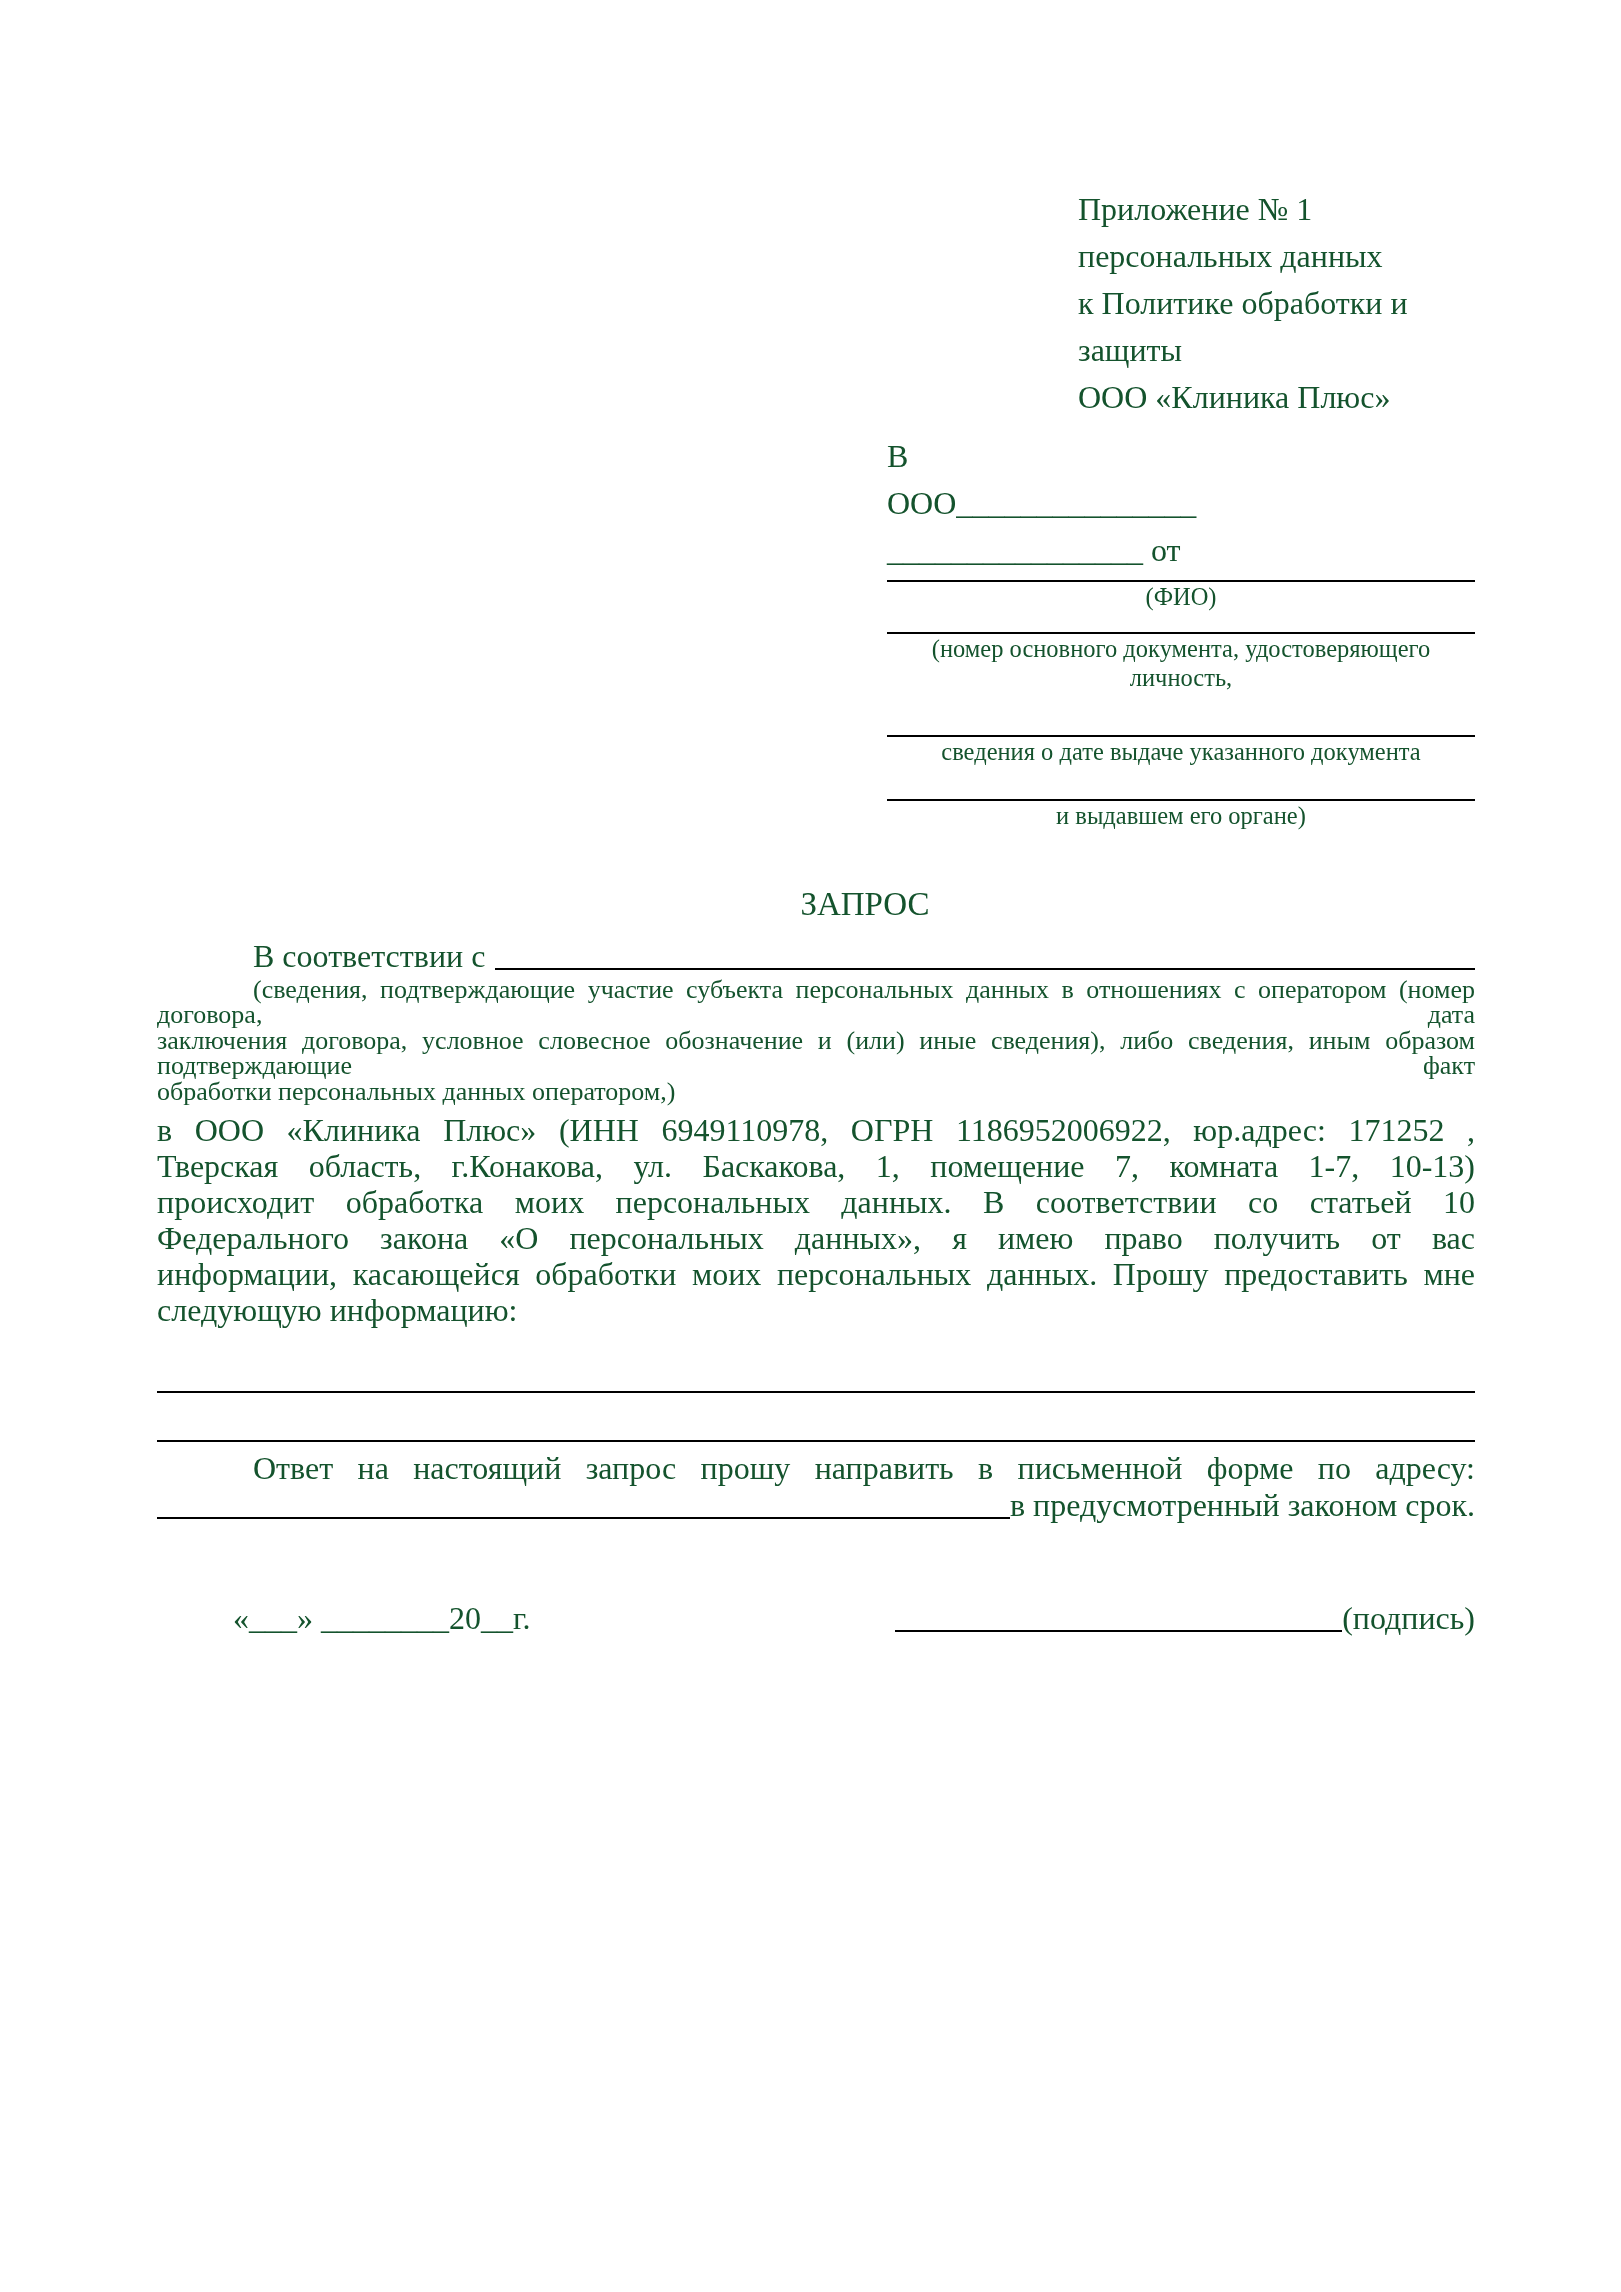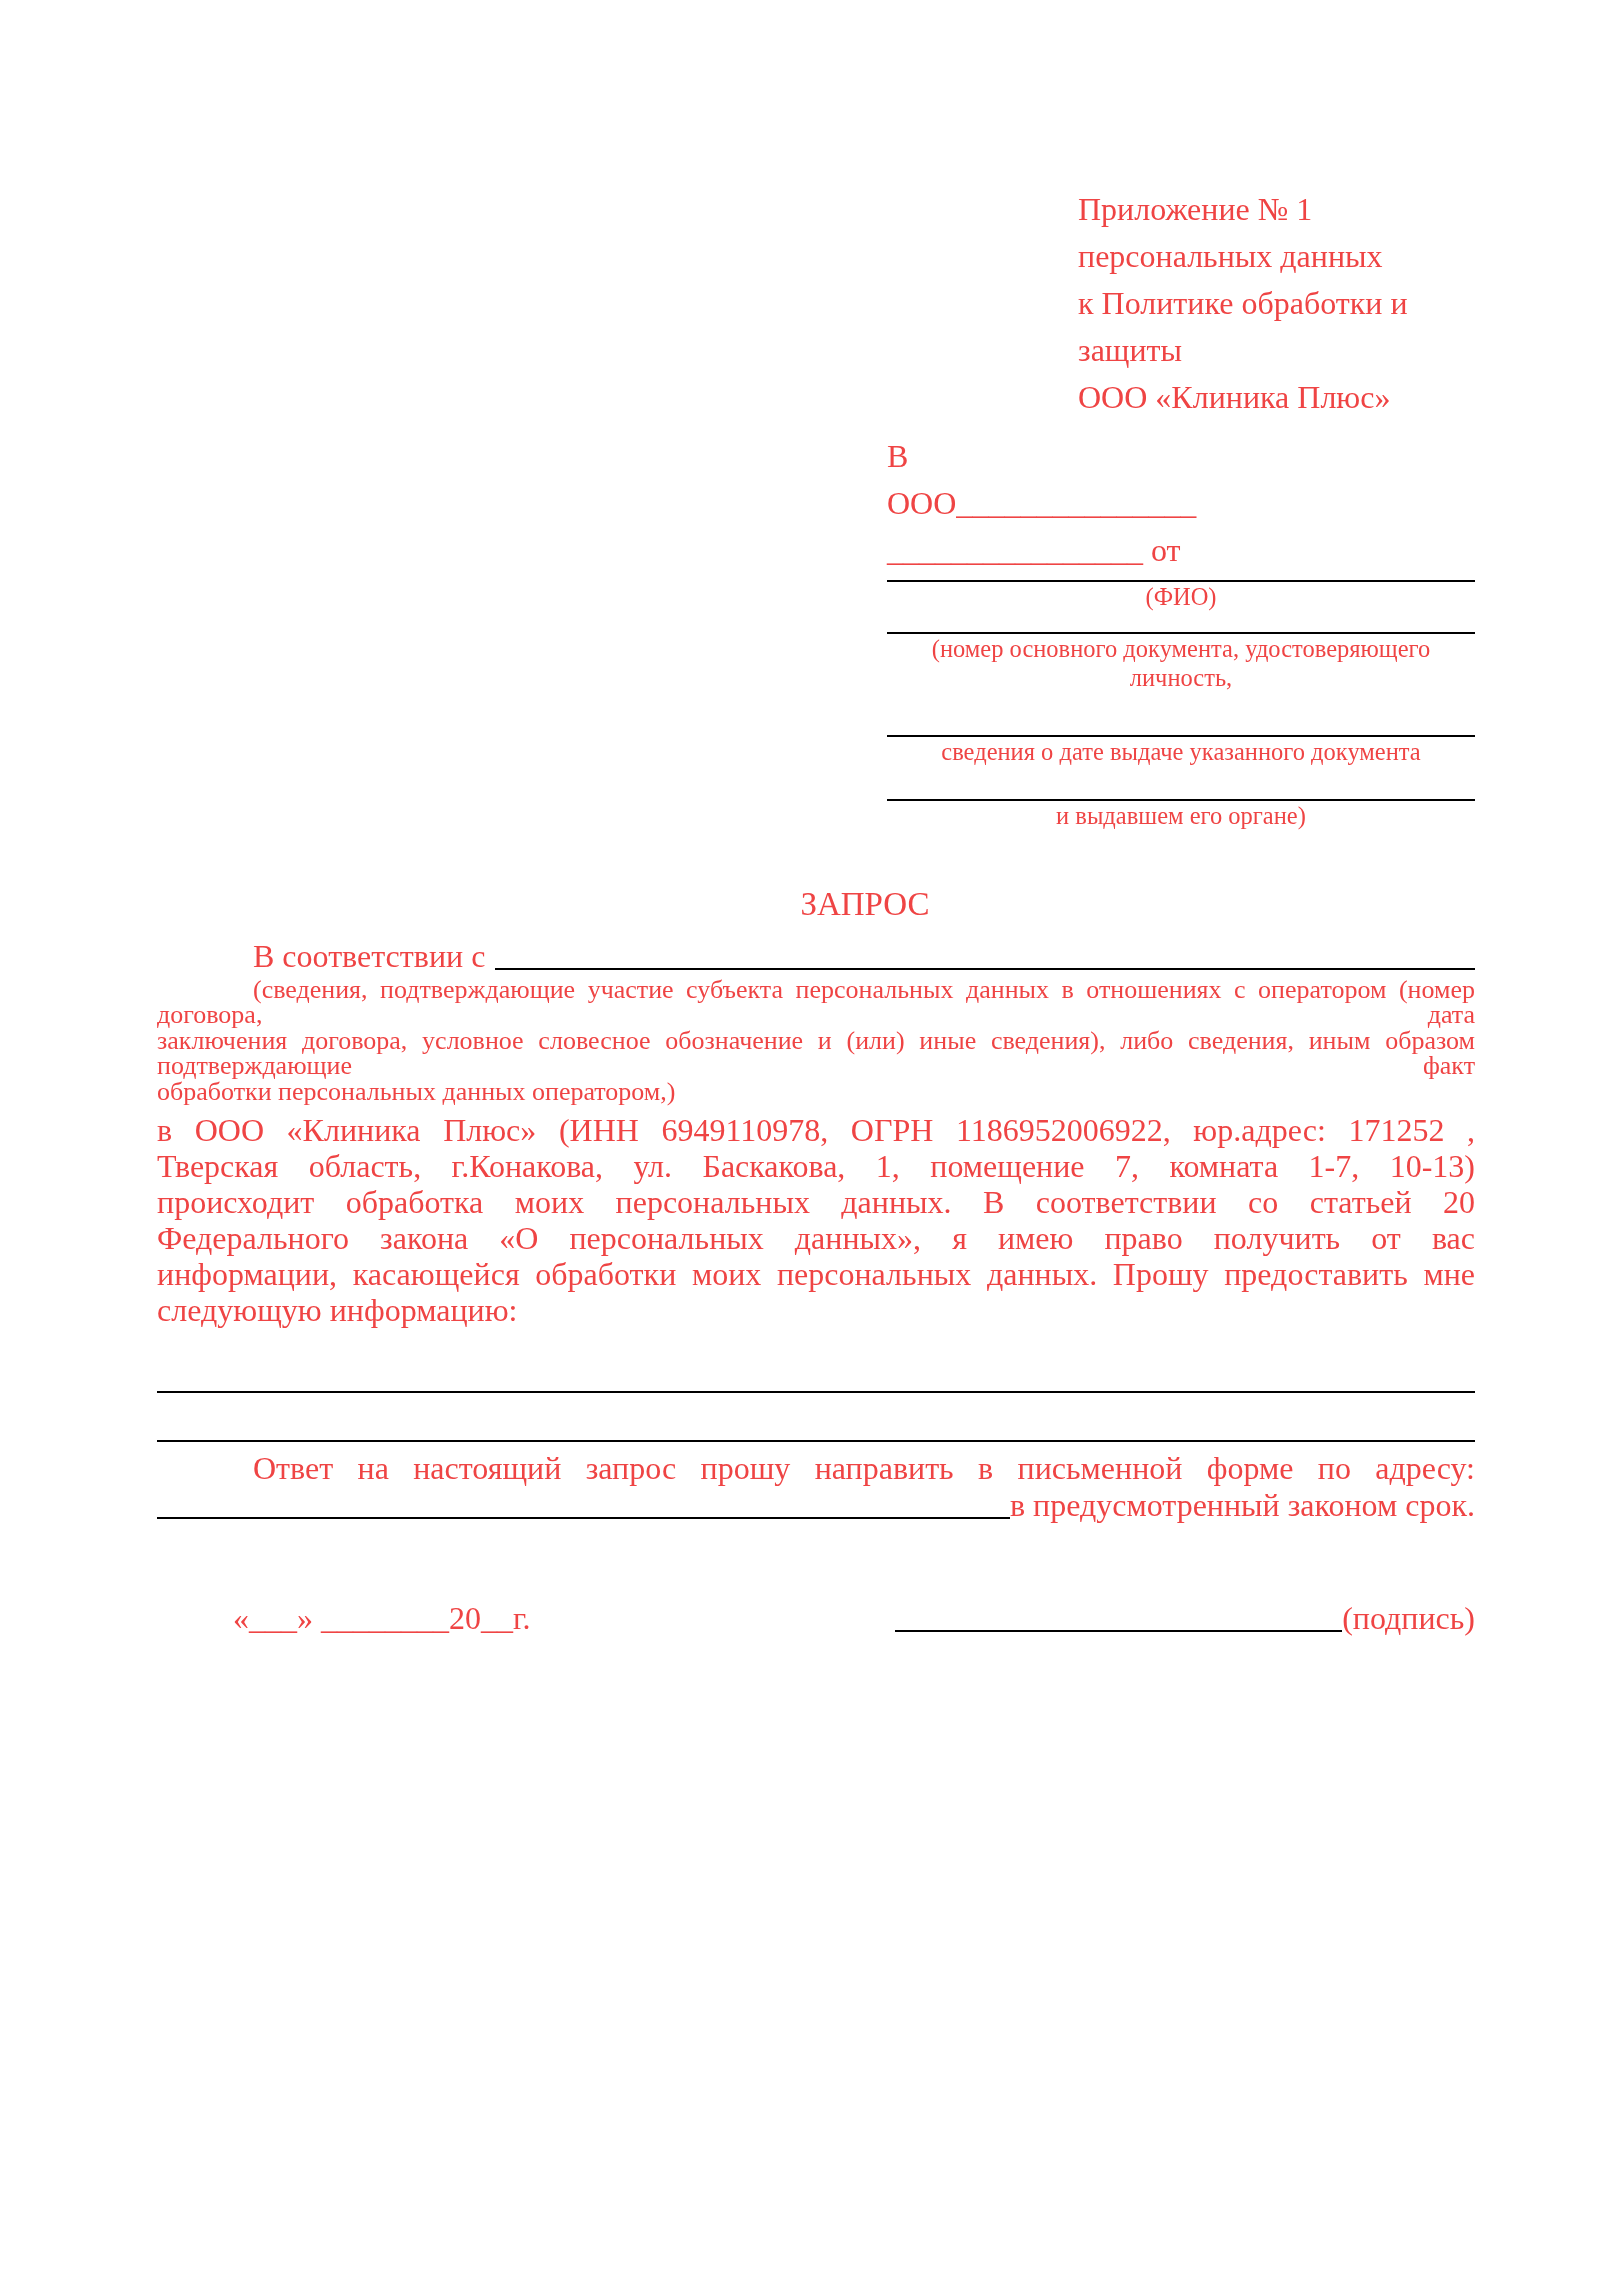--- a/index.html
+++ b/index.html
@@ -1,19 +1,19 @@
 <!DOCTYPE html>
 <html><head>
 <meta charset="utf-8">
 <style>
   html,body{margin:0;padding:0;background:#ffffff;}
   .page{
     position:relative;
     width:1621px;height:2293px;
-    background:#ffffff;color:#ef4444;
+    background:#ffffff;color:#14532d;
     font-family:"Liberation Serif","DejaVu Serif",serif;
     box-sizing:border-box;
     padding:0 146px 0 157px;
     overflow:hidden;
   }
   
   .header-block{margin-top:186px;margin-left:921px;font-size:32px;line-height:47px;}
   
   .doc-title{margin-top:5.9px;padding-left:98px;text-align:center;font-weight:bold;font-size:38px;line-height:47px;}
   
@@ -86,21 +86,21 @@
 
   <div class="note">
     <div class="jline indent1">(сведения, подтверждающие участие субъекта персональных данных в отношениях с оператором (номер договора, дата</div>
     <div class="jline">заключения договора, условное словесное обозначение и (или) иные сведения), либо сведения, иным образом подтверждающие факт</div>
     <div>обработки персональных данных оператором,)</div>
   </div>
 
   <div class="bodytext">
     <div class="jline">в ООО «Клиника Плюс» (ИНН 6949110978, ОГРН 1186952006922, юр.адрес: 171252 ,</div>
     <div class="jline">Тверская область, г.Конакова, ул. Баскакова, 1, помещение 7, комната 1-7, 10-13)</div>
-    <div class="jline">происходит обработка моих персональных данных. В соответствии со статьей 20</div>
+    <div class="jline">происходит обработка моих персональных данных. В соответствии со статьей 10</div>
     <div class="jline">Федерального закона «О персональных данных», я имею право получить от вас</div>
     <div class="jline">информации, касающейся обработки моих персональных данных. Прошу предоставить мне</div>
     <div>следующую информацию:</div>
   </div>
 
   <div class="midrule-a"></div>
   <div class="midrule-b"></div>
 
   <div class="reply1">Ответ на настоящий запрос прошу направить в письменной форме по адресу:</div>
   <div class="reply2">

